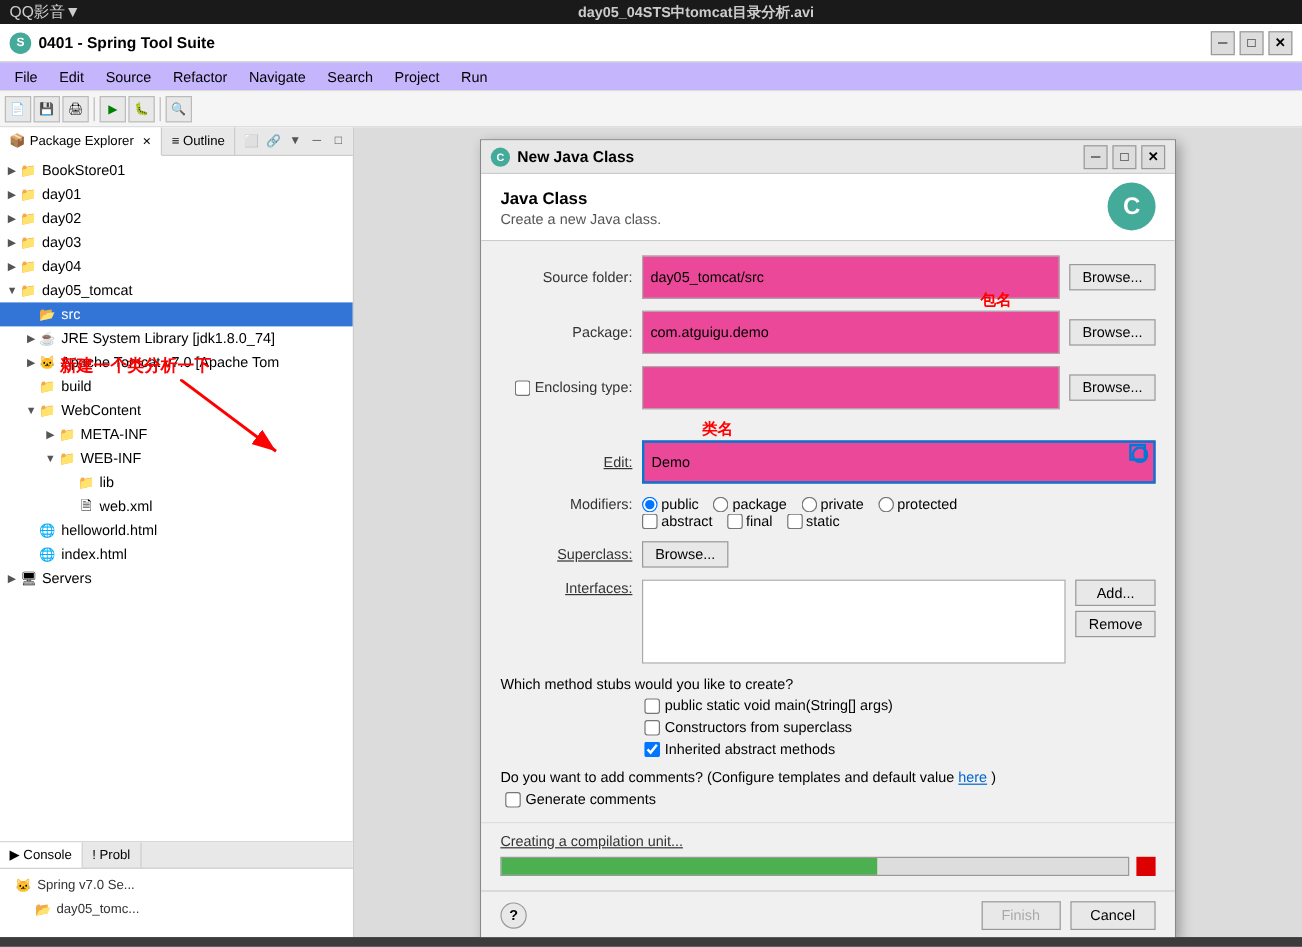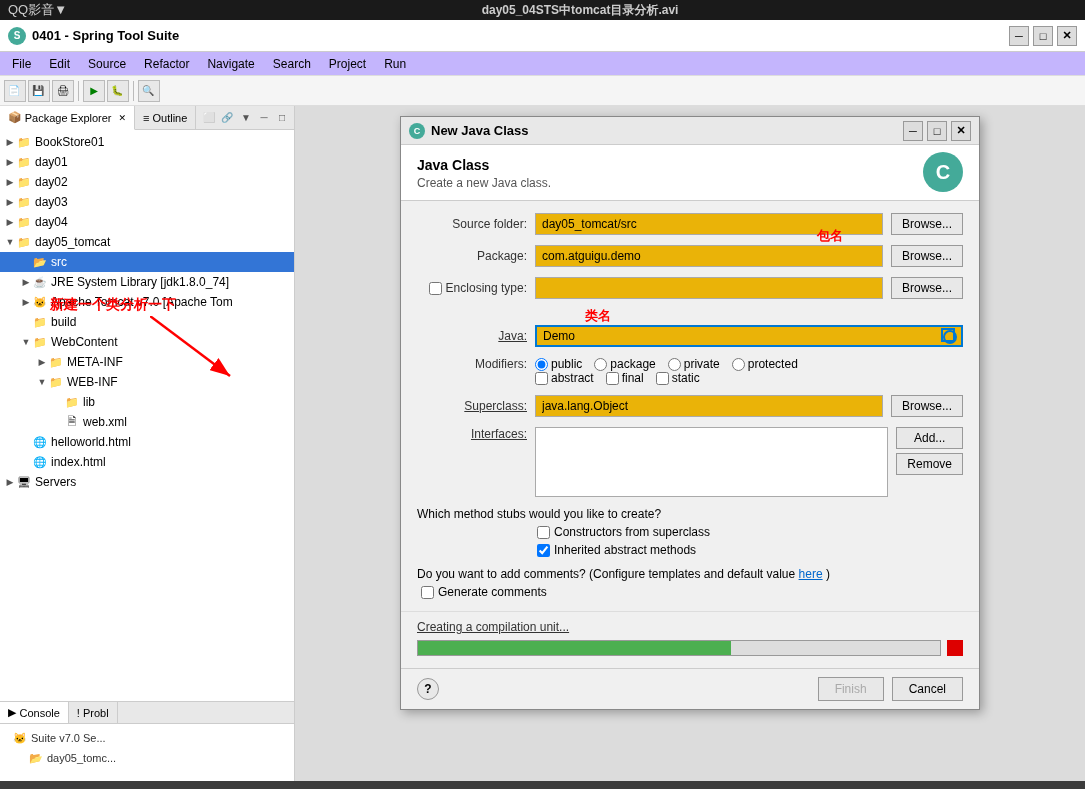--- a/index.html
+++ b/index.html
@@ -65,21 +65,21 @@
     .dialog-header { padding: 12px 16px 8px; border-bottom: 1px solid #ccc; background: #fff; }
     .dialog-header h2 { font-size: 14px; font-weight: bold; margin-bottom: 3px; }
     .dialog-header p { font-size: 12px; color: #555; }
     .dialog-header-icon { float: right; width: 40px; height: 40px; background: #4a9; border-radius: 50%; display: flex; align-items: center; justify-content: center; color: white; font-size: 20px; font-weight: bold; margin-top: -5px; }
 
     .dialog-body { padding: 12px 16px; display: flex; flex-direction: column; gap: 10px; background: #f0f0f0; }
 
     .form-row { display: flex; align-items: center; gap: 8px; }
     .form-label { width: 110px; text-align: right; font-size: 12px; color: #333; flex-shrink: 0; }
     .form-label.underlined { text-decoration: underline; }
-    .form-input { flex: 1; height: 22px; border: 1px solid #aaa; background: #eab308; padding: 2px 6px; font-size: 12px; outline: none; }
+    .form-input { flex: 1; height: 36px; border: 1px solid #aaa; background: #ec4899; padding: 2px 6px; font-size: 12px; outline: none; }
     .browse-btn { height: 22px; padding: 0 10px; border: 1px solid #999; background: #e8e8e8; cursor: pointer; font-size: 12px; white-space: nowrap; }
 
     .stubs-section { margin-left: 120px; display: flex; flex-direction: column; gap: 4px; }
     .stubs-item { display: flex; align-items: center; gap: 4px; font-size: 12px; }
 
     .progress-section { padding: 8px 16px 12px; background: #f0f0f0; border-top: 1px solid #ddd; }
     .progress-label { font-size: 12px; color: #333; margin-bottom: 6px; text-decoration: underline; }
     .progress-bar-container { display: flex; align-items: center; gap: 6px; }
     .progress-bar-outer { flex: 1; height: 16px; border: 1px solid #999; background: #ddd; }
     .progress-bar-inner { height: 100%; background: #4caf50; width: 60%; }
@@ -292,21 +292,21 @@
             <span>Console</span>
           </div>
           <div class="bottom-tab">
             <span>!</span>
             <span>Probl</span>
           </div>
         </div>
         <div class="bottom-content">
           <div class="tree-item">
             <span class="item-icon">🐱</span>
-            <span>Suite v7.0 Se...</span>
+            <span>Spring v7.0 Se...</span>
           </div>
           <div class="tree-item" style="margin-left:16px;">
             <span class="item-icon">📂</span>
             <span>day05_tomc...</span>
           </div>
         </div>
       </div>
     </div>
 
     <div class="right-area">
@@ -360,21 +360,21 @@
                 <input type="checkbox" style="margin: 0px;">
                 <span>Enclosing type:</span>
               </span>
               <input class="form-input" type="text" style="">
               <button class="browse-btn">Browse...</button>
             </div>
 
             <div style="height:6px;"></div>
 
             <div class="form-row">
-              <span class="form-label underlined">Java:</span>
+              <span class="form-label underlined">Edit:</span>
               <div style="flex:1; position:relative;">
                 <input class="form-input" type="text" style="width: 100%; border-color: rgb(0, 120, 212); border-width: 2px;" value="Demo">
                 <span style="position:absolute; top:-18px; left:50px; color:red; font-size:13px; font-weight:bold;">类名</span>
                 <div style="position:absolute; right:8px; top:3px; width:14px; height:14px; border:2px solid #0078d4; border-radius:50;">
                   <svg width="14" height="14">
                       <circle cx="7" cy="7" r="6" fill="none" stroke="#0078d4" stroke-width="2"></circle>
                     </svg>
                 </div>
               </div>
             </div>
@@ -412,36 +412,39 @@
                   <label style="display:flex; align-items:center; gap:3px; font-size:12px;">
                     <input type="checkbox" style="">
                     <span>static</span>
                   </label>
                 </div>
               </div>
             </div>
 
             <div class="form-row">
               <span class="form-label underlined">Superclass:</span>
-              <input class="form-input" type="text" value="java.lang.Object" style="">
               <button class="browse-btn">Browse...</button>
             </div>
 
             <div class="form-row" style="align-items:flex-start;">
               <span class="form-label underlined">Interfaces:</span>
               <div class="interfaces-area"></div>
               <div class="interfaces-buttons">
                 <button class="browse-btn">Add...</button>
                 <button class="browse-btn">Remove</button>
               </div>
             </div>
 
             <div>
               <div style="font-size:12px; margin-bottom:4px;">Which method stubs would you like to create?</div>
               <div class="stubs-section">
+                <label class="stubs-item">
+                  <input type="checkbox" style="">
+                  <span>public static void main(String[] args)</span>
+                </label>
                 <label class="stubs-item">
                   <input type="checkbox" style="">
                   <span>Constructors from superclass</span>
                 </label>
                 <label class="stubs-item">
                   <input type="checkbox" checked="" style="">
                   <span>Inherited abstract methods</span>
                 </label>
               </div>
             </div>

